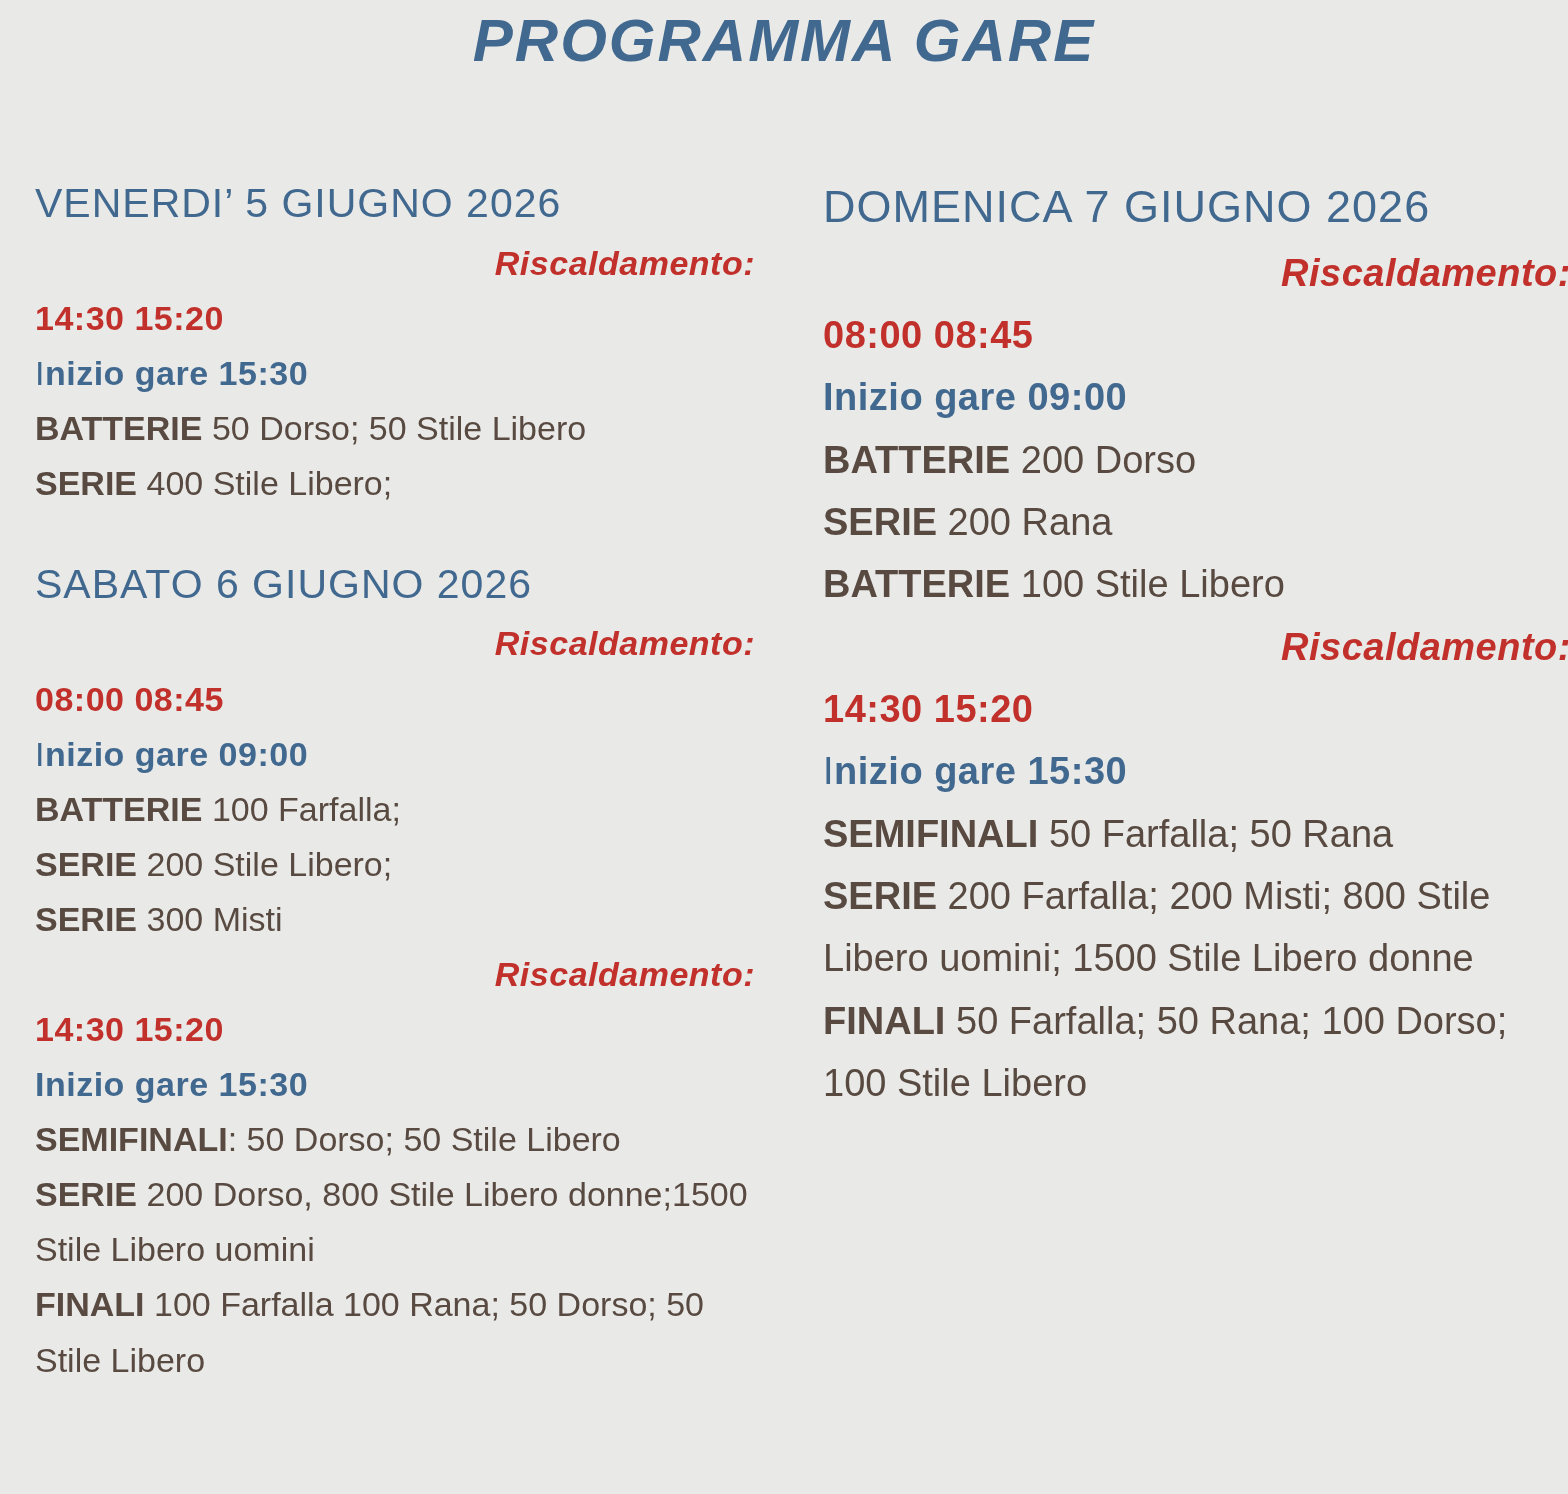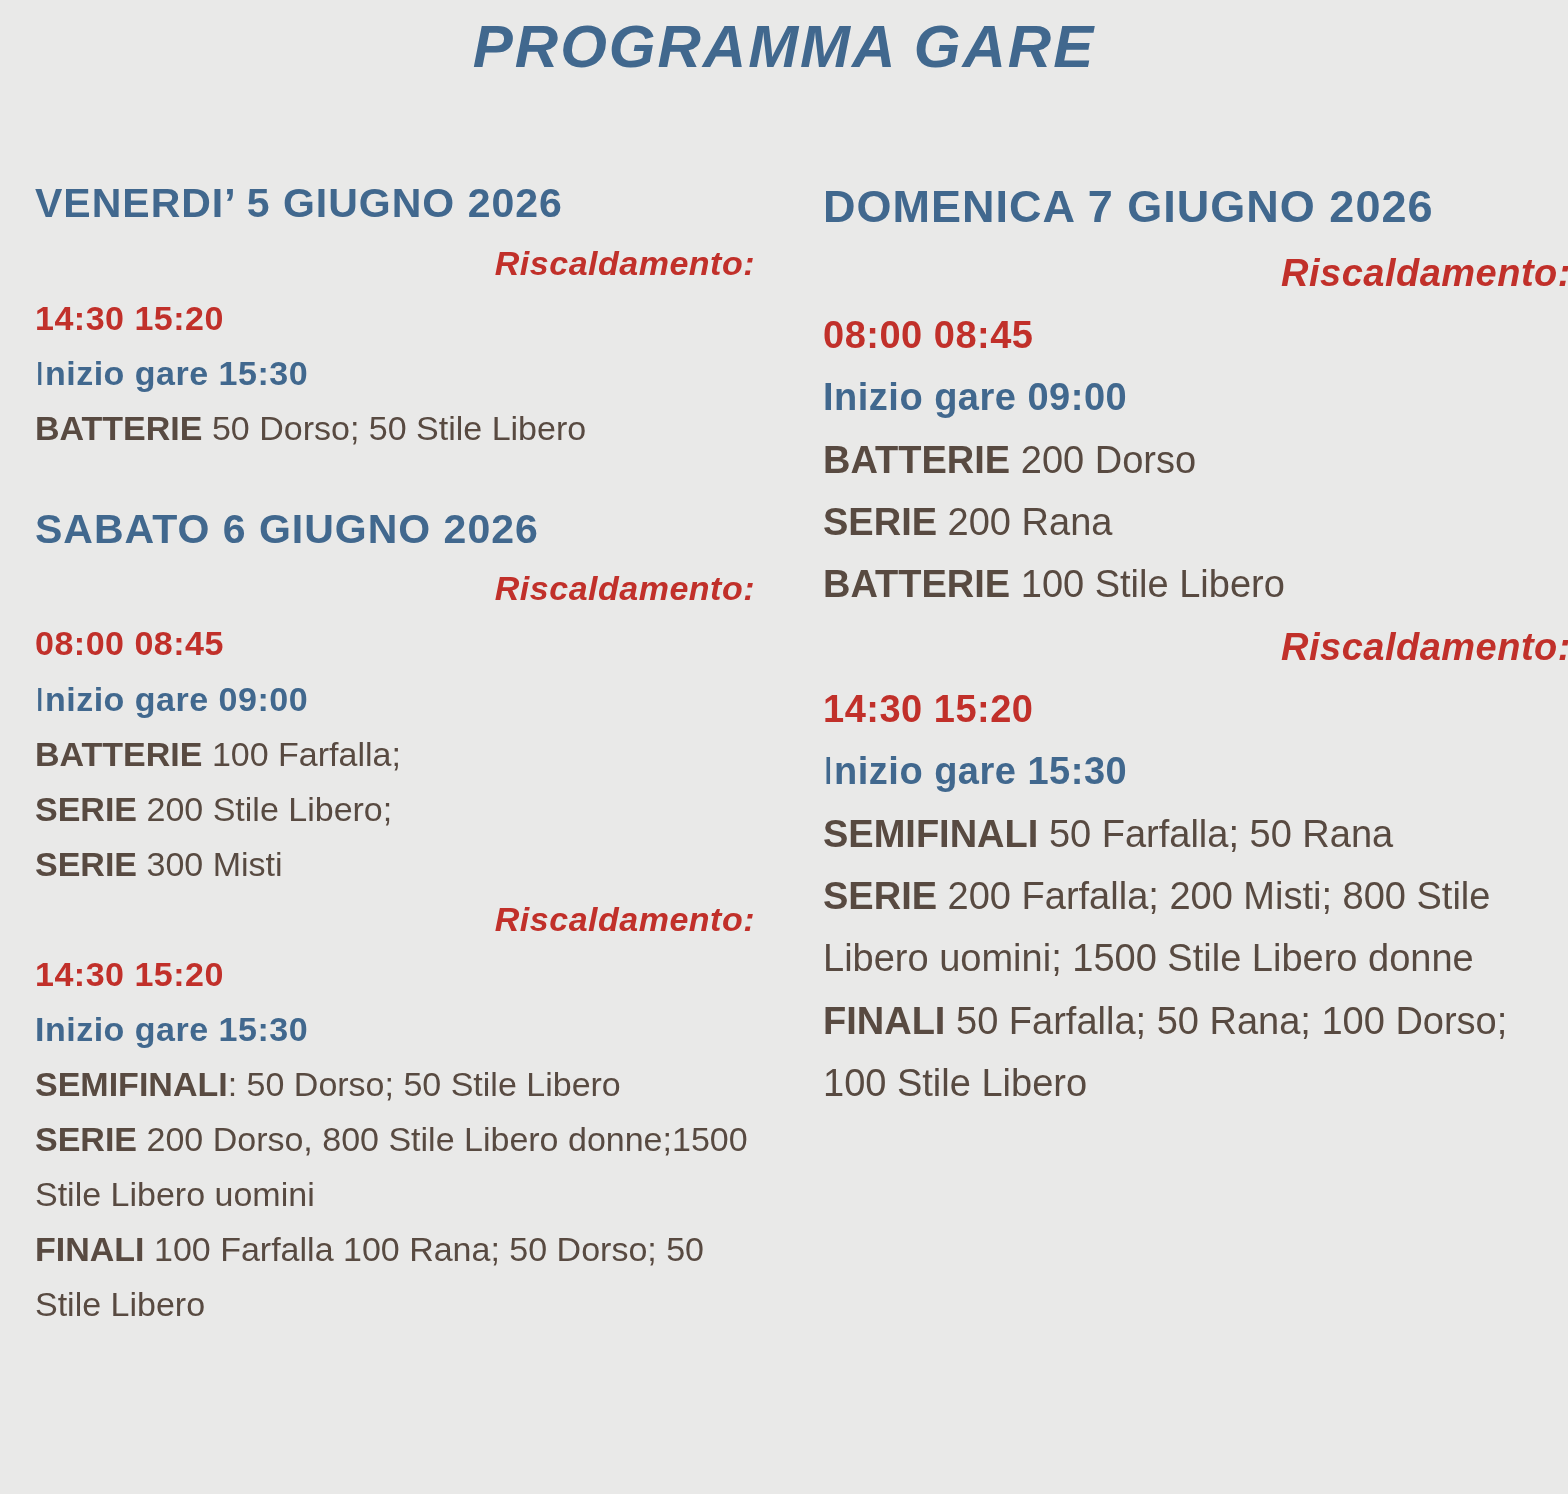--- a/index.html
+++ b/index.html
@@ -7,38 +7,38 @@
   body { font-family: "Liberation Sans", sans-serif; }
   .canvas {
     position: relative;
     width: 1568px;
     height: 1494px;
     background: var(--background, #e9e9e8);
     overflow: hidden;
   }
   .page-title {
     position: absolute;
-    top: 12px;
+    top: 6px;
     left: 0;
     width: 100%;
     text-align: center;
     font-size: 60px;
     font-weight: bold;
     font-style: italic;
     letter-spacing: 2px;
     color: var(--blue, #41688e);
   }
   .col { position: absolute; top: 172px; }
   .col-left  { left: 35px;  width: 720px; font-size: 34px; line-height: 1.62; }
   .col-right { left: 823px; width: 748px; font-size: 38px; line-height: 1.64; }
   .day + .day { margin-top: 42px; }
   .line { color: var(--text, #584a41); }
   .day-heading {
     color: var(--blue, #41688e);
-    font-weight: 700;
+    font-weight: 400;
     letter-spacing: 1px;
     line-height: 1.55;
   }
   .col-left  .day-heading { font-size: 41px; }
   .col-right .day-heading { font-size: 45px; }
   .warmup-label {
     color: var(--red, #c1302a);
     font-weight: bold;
     font-style: italic;
     letter-spacing: 0.5px;
@@ -63,20 +63,21 @@
 
 <div class="canvas">
   <h1 class="page-title">PROGRAMMA GARE</h1>
   <div class="col col-left">
       <section class="day">
         <p class="line day-heading">VENERDI’ 5 GIUGNO 2026</p>
         <p class="line warmup-label">Riscaldamento:</p>
         <p class="line warmup-times">14:30 15:20</p>
         <p class="line start-line"><span class="prefix light">I</span><span>nizio gare 15:30</span></p>
         <p class="line event"><strong>BATTERIE</strong><span> 50 Dorso; 50 Stile Libero</span></p>
+        <p class="line event"><strong>SERIE</strong><span> 400 Stile Libero;</span></p>
       </section>
       <section class="day">
         <p class="line day-heading">SABATO 6 GIUGNO 2026</p>
         <p class="line warmup-label">Riscaldamento:</p>
         <p class="line warmup-times">08:00 08:45</p>
         <p class="line start-line"><span class="prefix light">I</span><span>nizio gare 09:00</span></p>
         <p class="line event"><strong>BATTERIE</strong><span> 100 Farfalla;</span></p>
         <p class="line event"><strong>SERIE</strong><span> 200 Stile Libero;</span></p>
         <p class="line event"><strong>SERIE</strong><span> 300 Misti</span></p>
         <p class="line warmup-label">Riscaldamento:</p>

